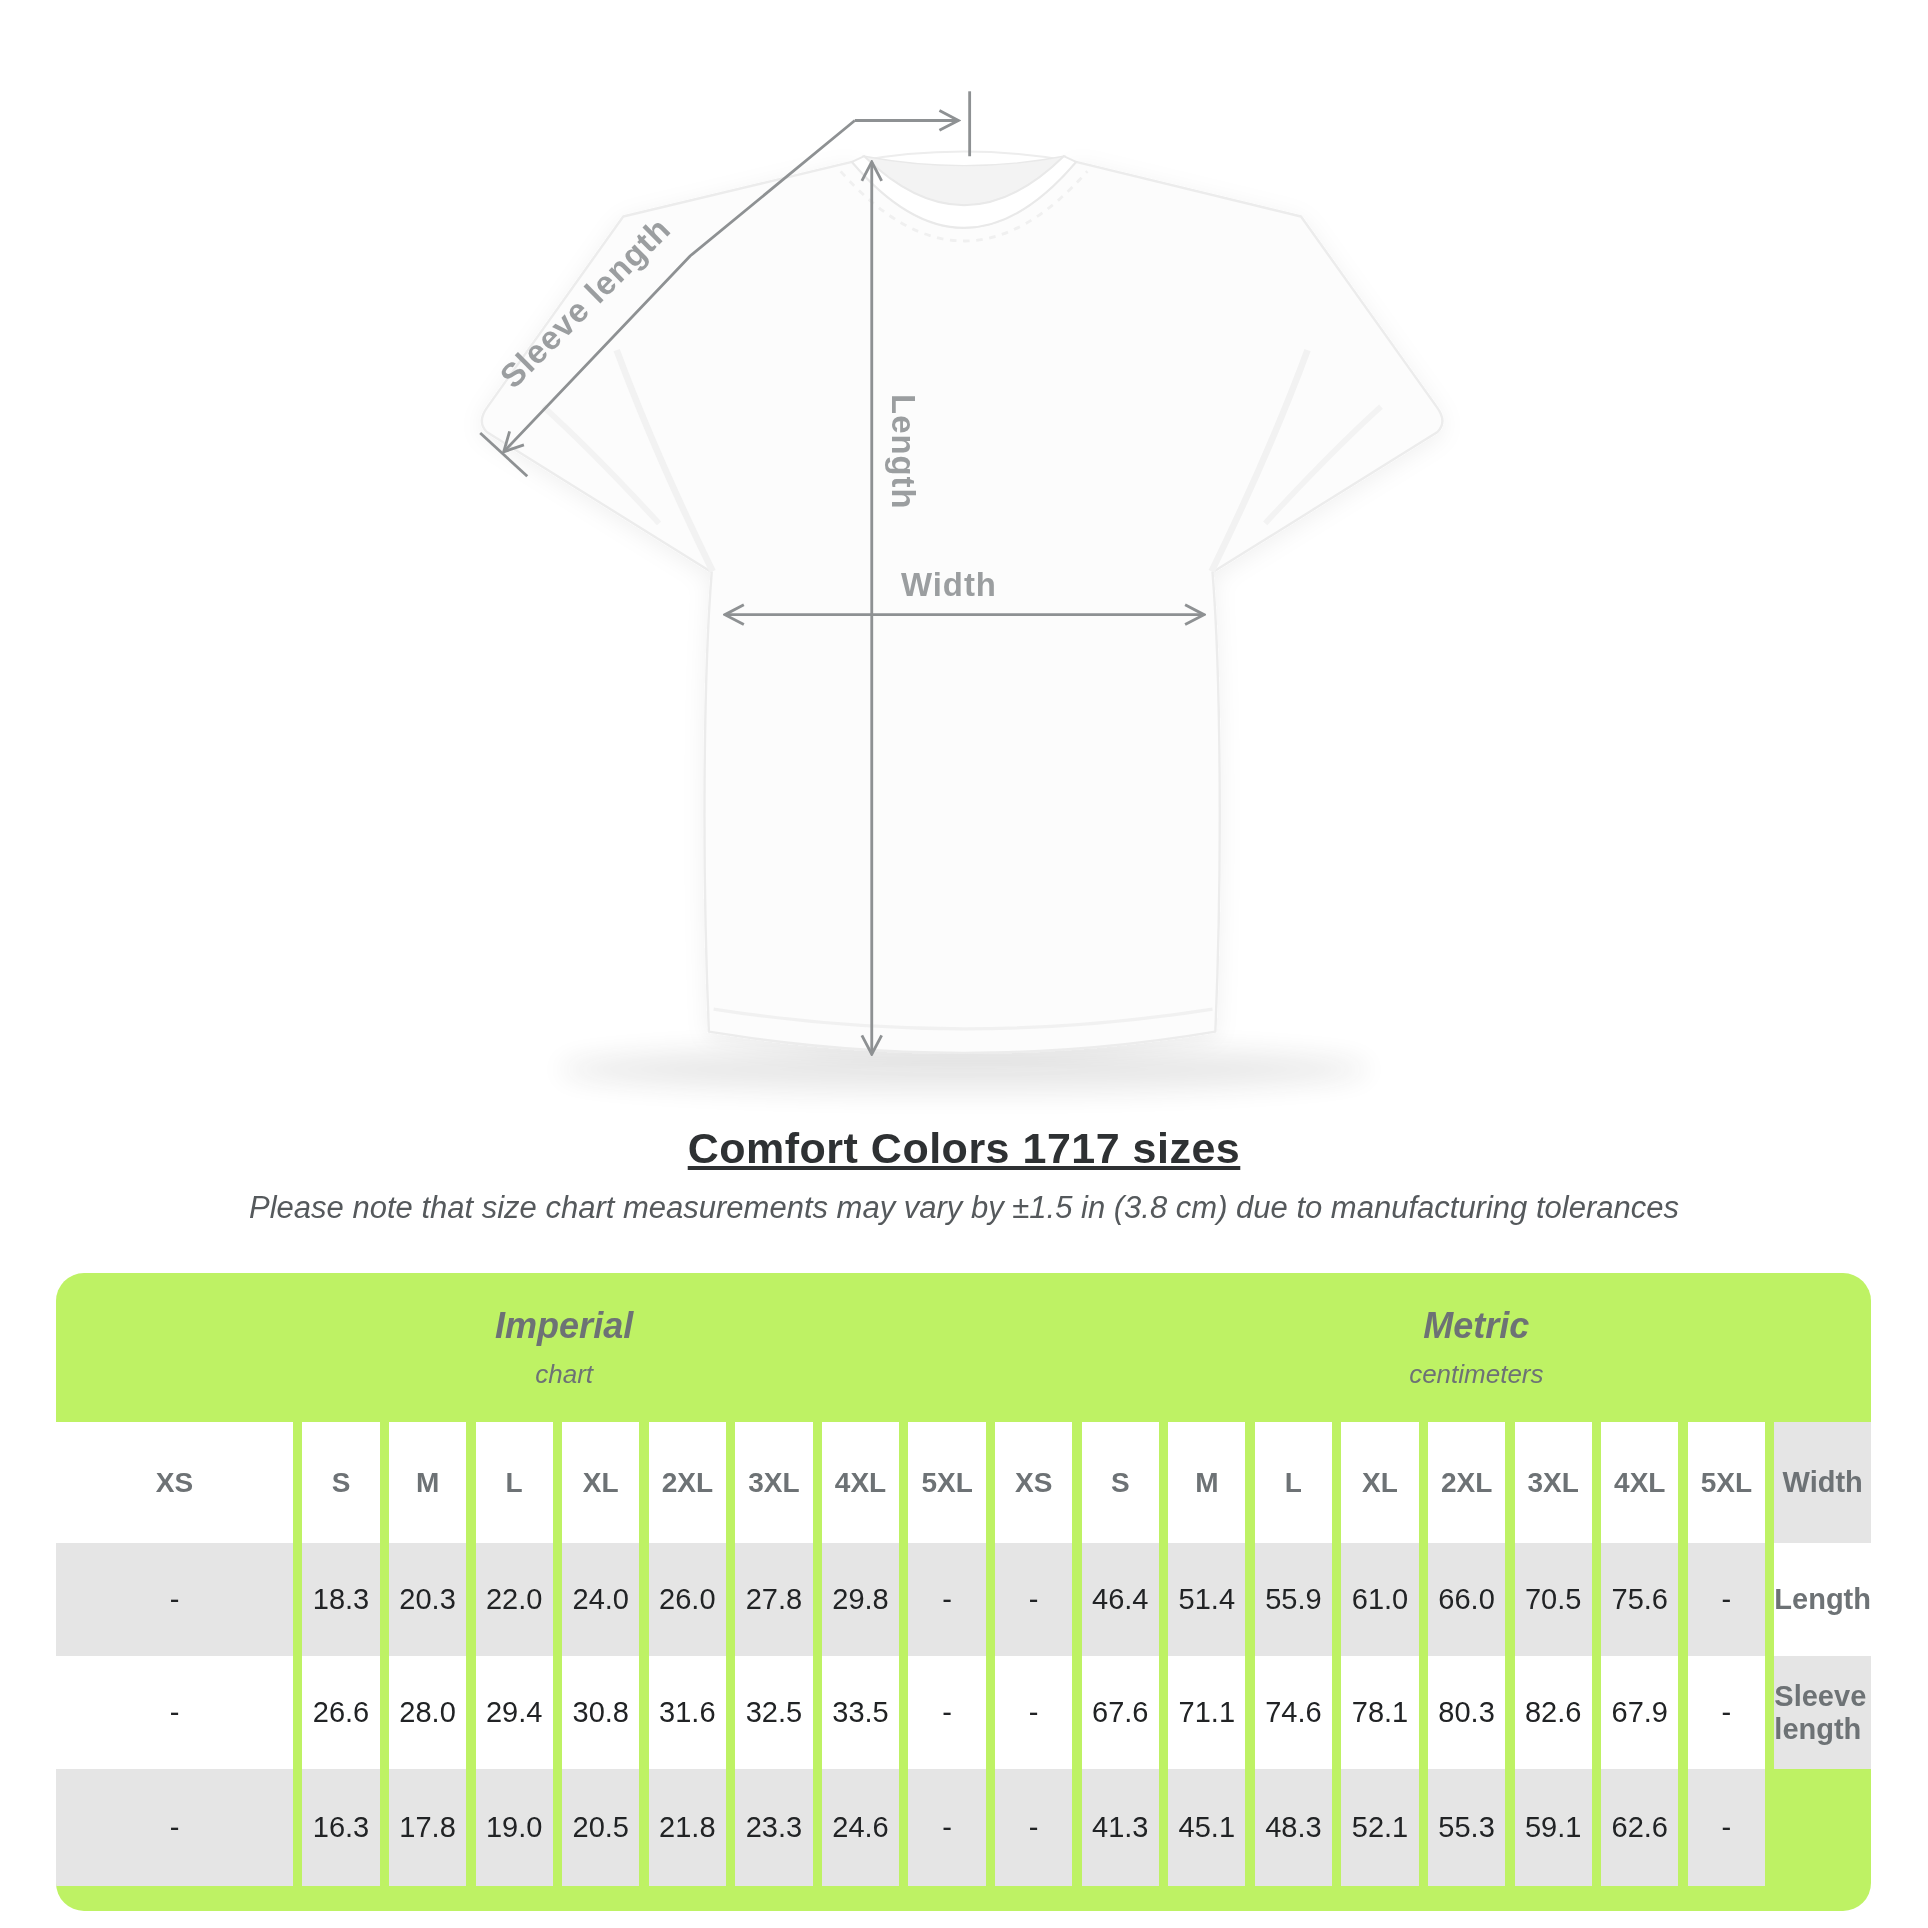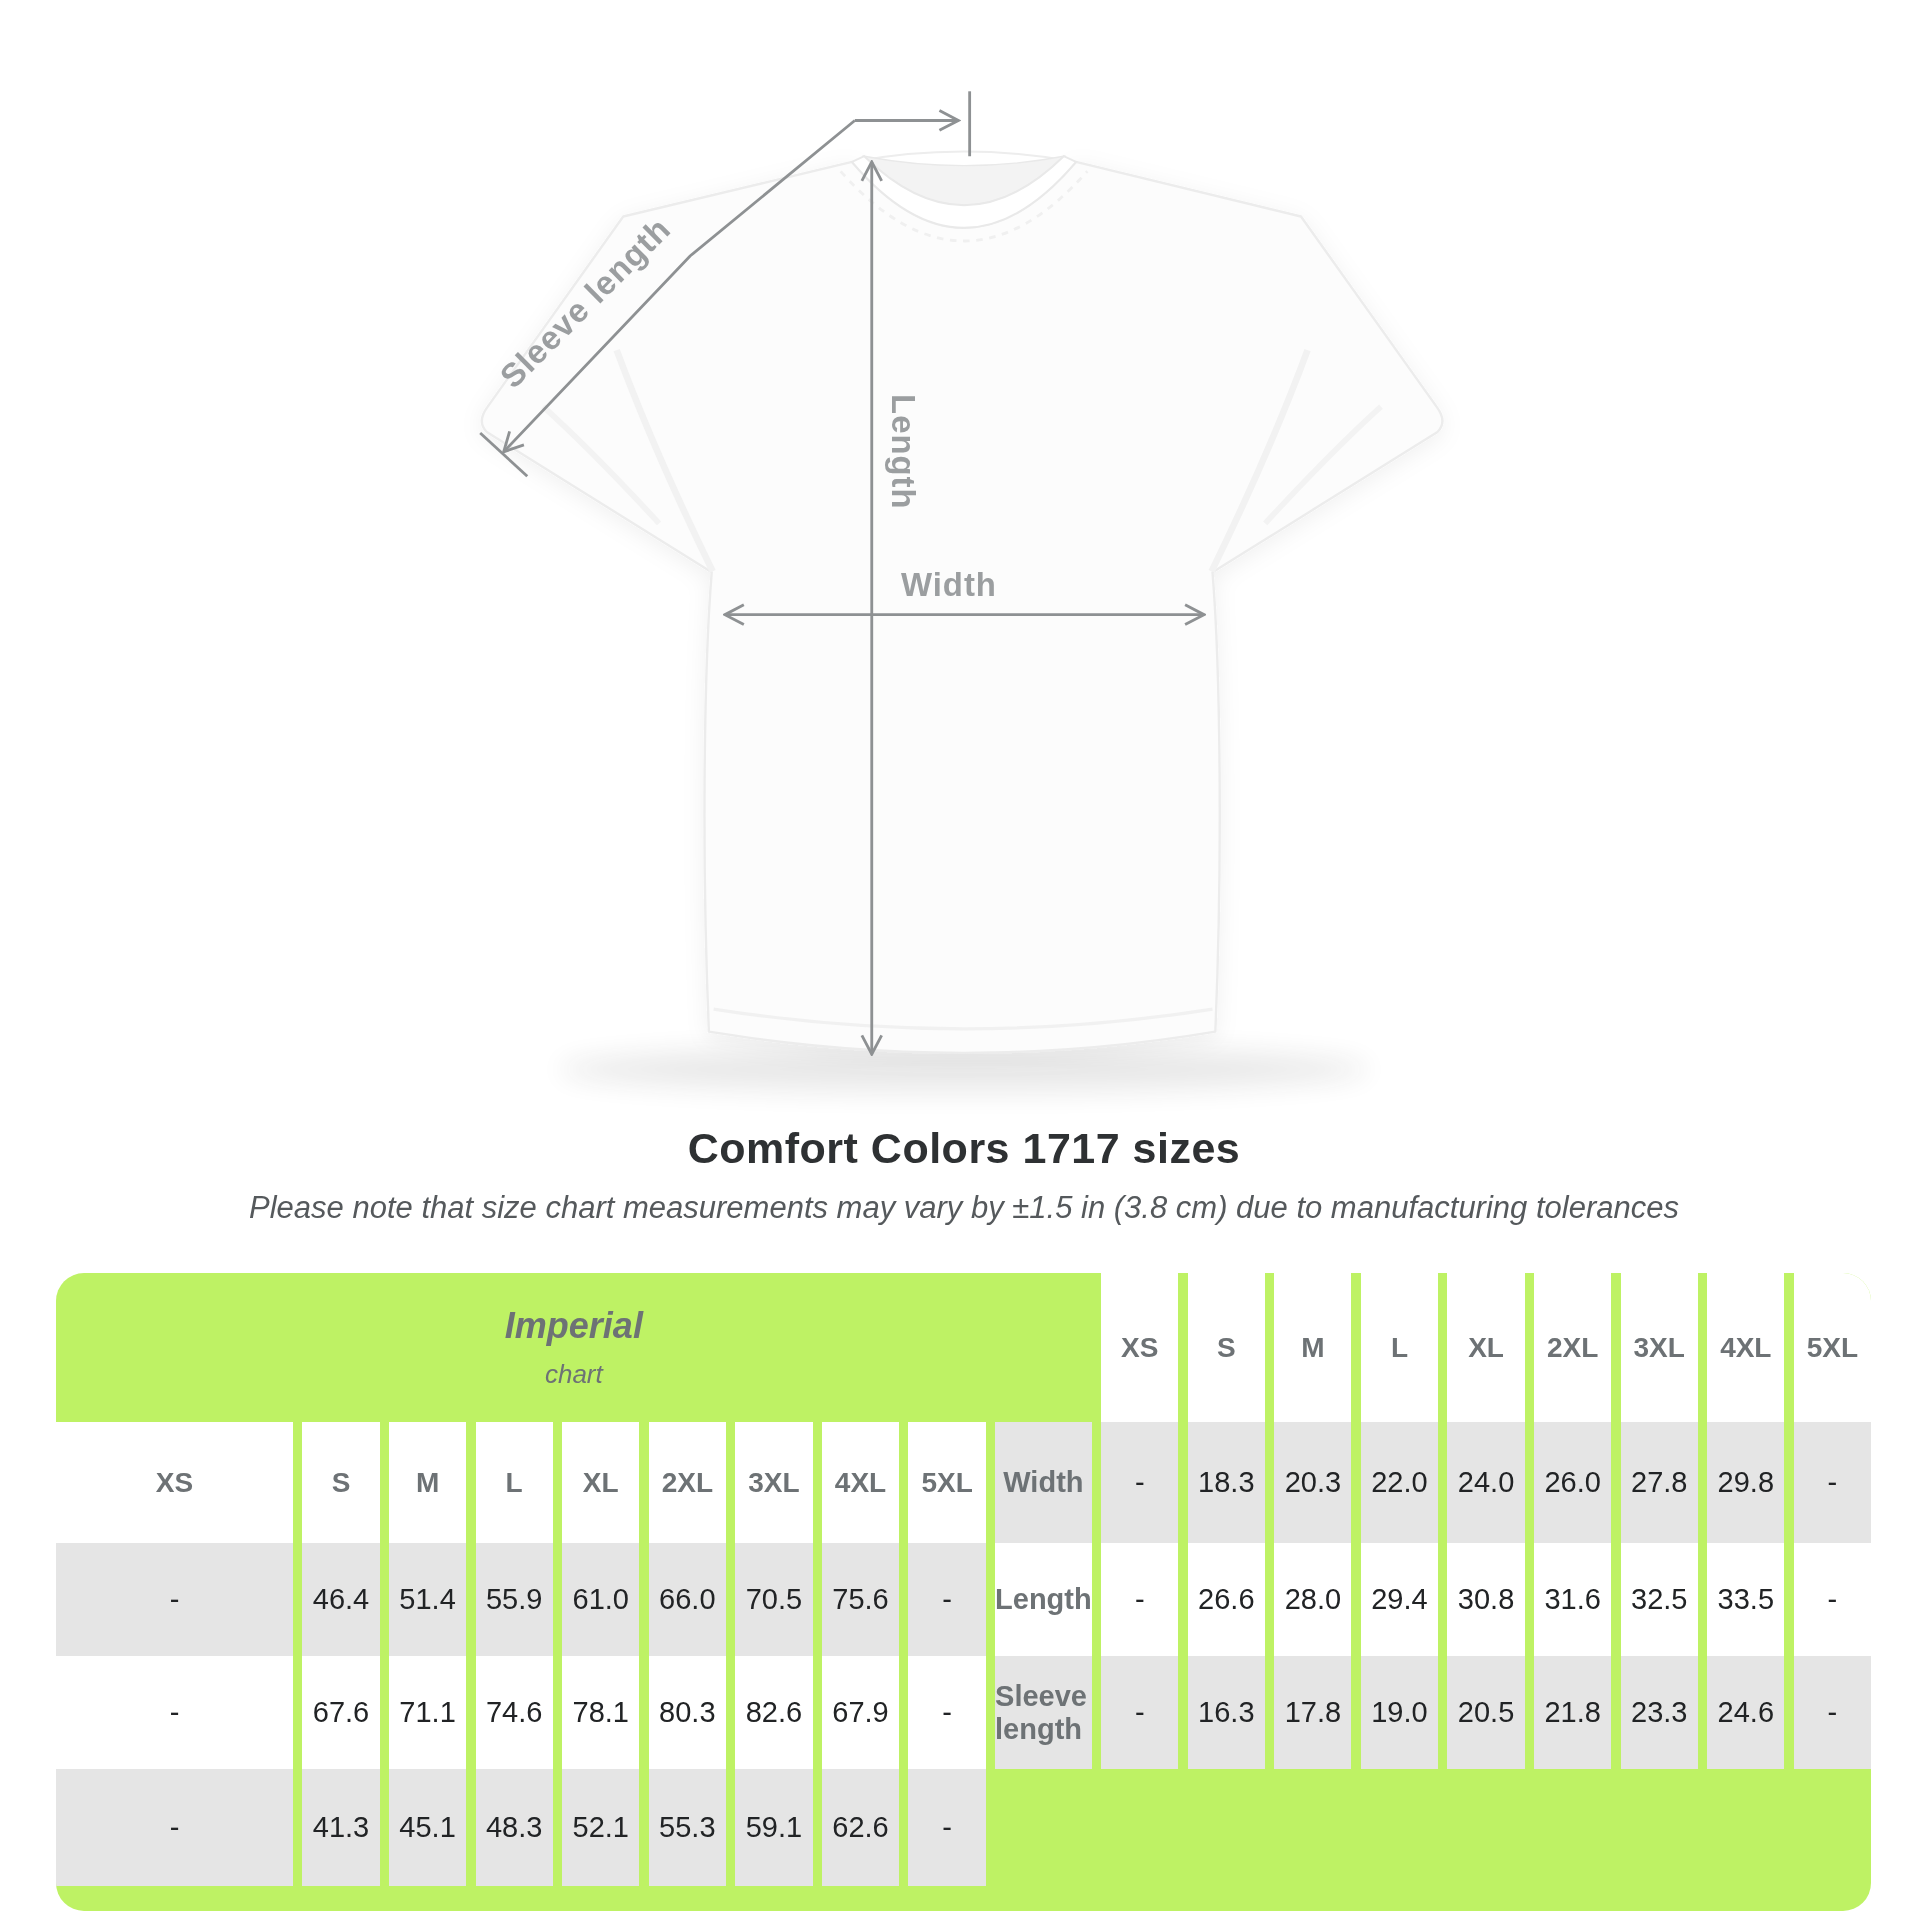--- a/index.html
+++ b/index.html
@@ -25,20 +25,21 @@
     left: 0;
     width: 1928px;
     text-align: center;
   }
   .title {
     font-size: 43px;
     font-weight: bold;
     color: #2e3133;
     margin: 0;
     letter-spacing: 0.5px;
+    text-decoration: underline;
   }
   .subtitle {
     font-size: 31px;
     font-style: italic;
     color: #55595c;
     margin-top: 17px;
   }
   .sizetable {
     position: absolute;
     left: 56px;
@@ -167,20 +168,24 @@
   <h1 class="title">Comfort Colors 1717 sizes</h1>
   <div class="subtitle">Please note that size chart measurements may vary by ±1.5 in (3.8 cm) due to manufacturing tolerances</div>
 </div>
 
 <div class="sizetable">
 
   <div class="unit-head g1">
     <div class="unit-title">Imperial</div>
     <div class="unit-sub">chart</div>
   </div>
+  <div class="unit-head g2">
+    <div class="unit-title">Metric</div>
+    <div class="unit-sub">centimeters</div>
+  </div>
 
   <div class="cell w">
       <span class="sizehead">XS</span>
     </div>
   <div class="cell w">
       <span class="sizehead">S</span>
     </div>
   <div class="cell w">
       <span class="sizehead">M</span>
     </div>

